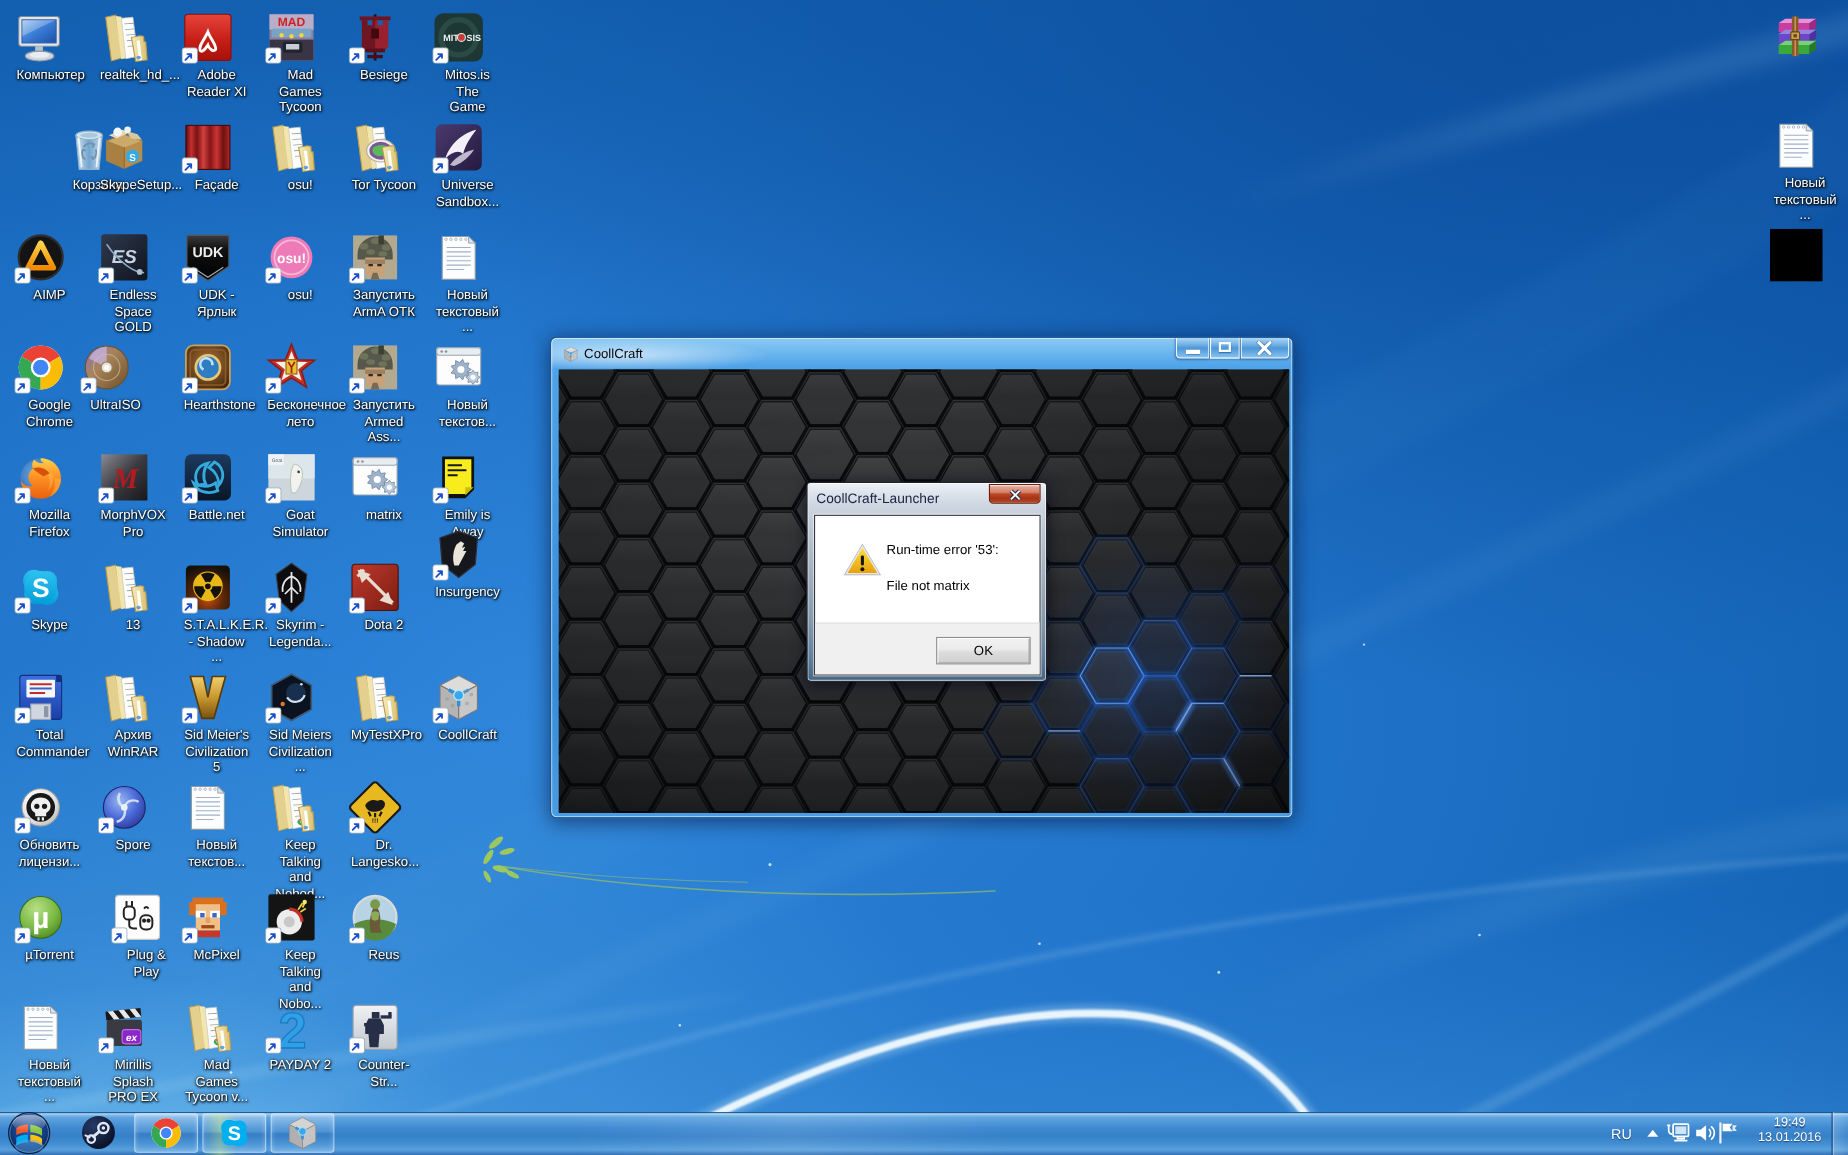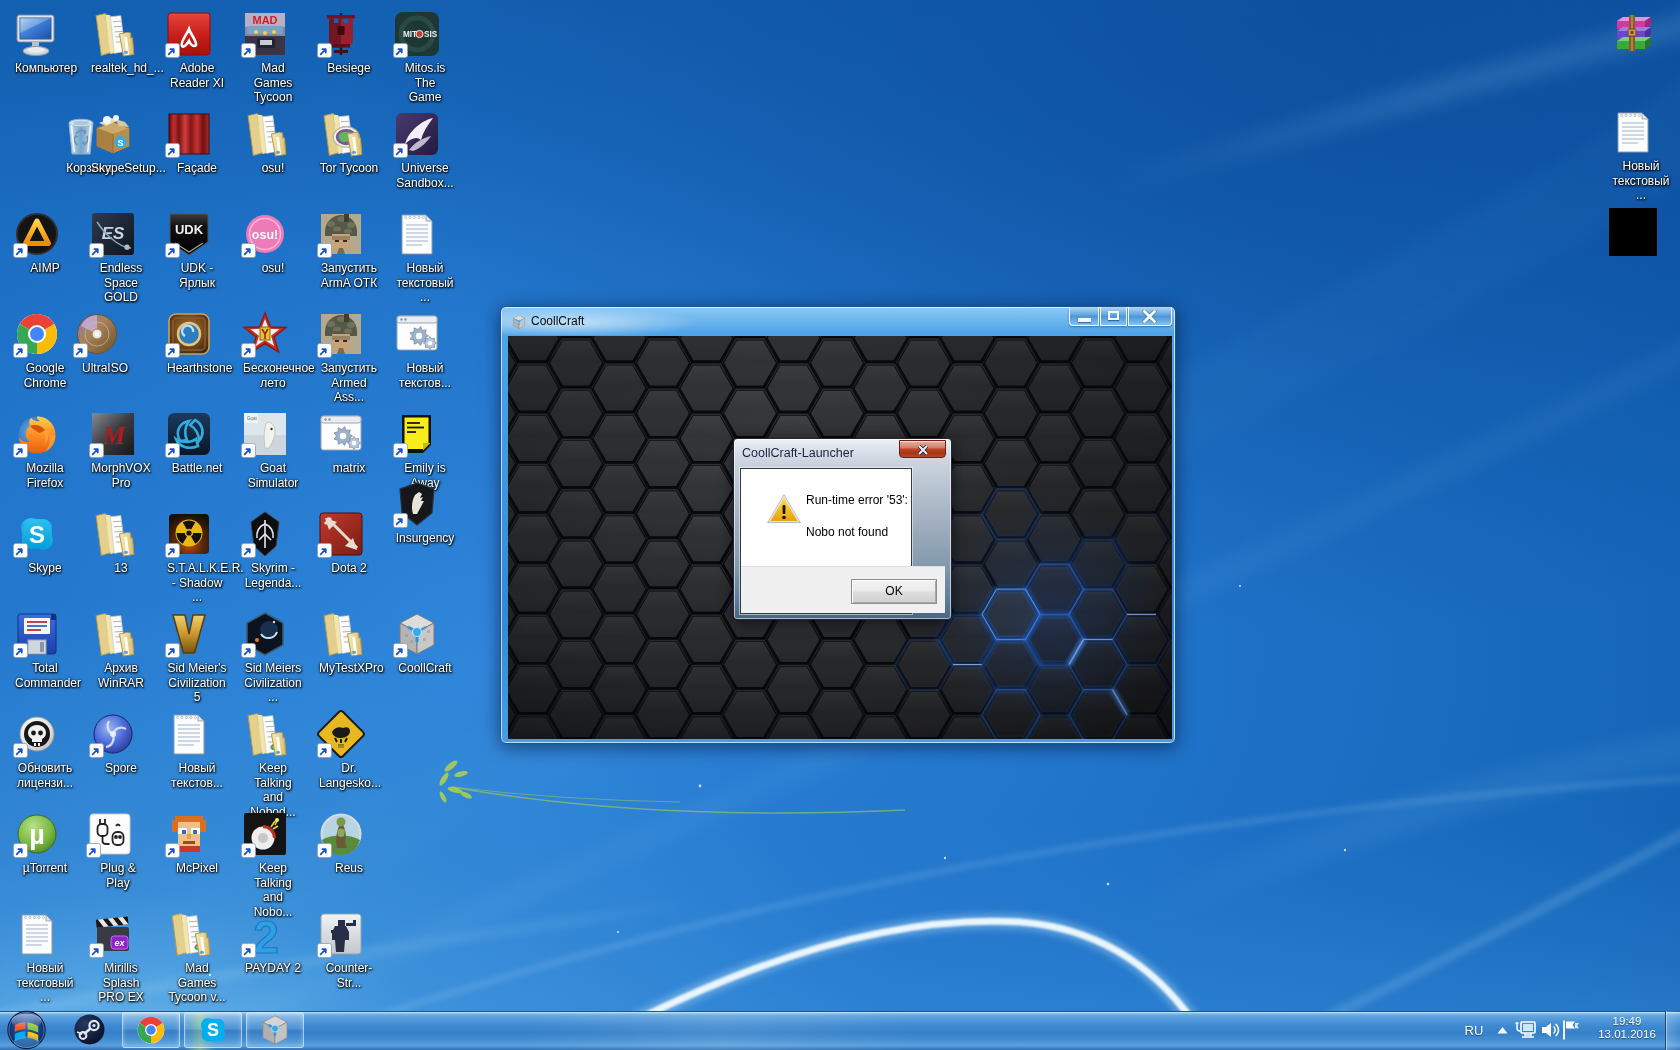--- a/index.html
+++ b/index.html
@@ -1009,21 +1009,21 @@
           </radialGradient>
         </defs>
 <circle cx="24" cy="24" r="19" fill="url(#ut)" stroke="#3c6a18"></circle>
 <text x="24" y="34" font-size="27" font-weight="bold" fill="#fff" text-anchor="middle" font-family="Liberation Sans">µ</text>
       </svg><svg class="sc" width="15" height="15" viewBox="0 0 15 15">
         <rect x="0.5" y="0.5" width="14" height="14" rx="2.2" fill="#fff" stroke="#8aa0b8" stroke-width="0.8"></rect>
         <path d="M3.6 11.4 L8.8 6.2 M8.8 6.2 L5.4 6.2 M8.8 6.2 L8.8 9.6" stroke="#1c50c8" stroke-width="1.7" fill="none" stroke-linecap="round"></path>
       </svg></div>
     <div class="lb">µTorrent</div>
   </div>
-<div class="dico" style="left:72px;top:810px;">
+<div class="dico" style="left:87px;top:810px;">
     <div class="ic"><svg width="48" height="48" viewBox="0 0 48 48">
         <rect x="4" y="4" width="40" height="40" rx="3" fill="#fdfdfd" stroke="#c8c8c8"></rect>
 <g stroke="#222" stroke-width="1.8" fill="none">
 <path d="M14 14 v-5 M19 14 v-5"></path>
           <rect x="11.5" y="14" width="10" height="12" rx="4" fill="#fff"></rect>
 <path d="M16.5 26 v5 q0 3 4 3 h3"></path>
 <rect x="26.5" y="22" width="11" height="13" rx="4.5" fill="#fff"></rect>
 <circle cx="30" cy="27" r="1" fill="#222"></circle>
           <circle cx="34" cy="27" r="1" fill="#222"></circle>
 <path d="M30 16 q2 -3 4 0"></path>
@@ -2340,36 +2340,36 @@
  border:1px solid #23262c; box-shadow:0 3px 14px rgba(0,0,20,0.6), inset 0 0 0 1px rgba(255,255,255,0.55);">
  <div style="position:absolute;left:8px;top:6.5px;font-size:12.5px;color:#1a2340;">CoollCraft-Launcher</div>
  <div style="position:absolute;left:165px;top:1px;width:47px;height:18px;border-radius:0 0 4px 4px;
   background:linear-gradient(180deg,#e6b0a2 0%,#d5826c 40%,#bc4524 52%,#a63414 75%,#b2492a 100%);
   border:1px solid #6e1f0a;box-shadow:inset 0 1px 0 rgba(255,255,255,0.55);">
   <svg style="position:absolute;left:17px;top:3.5px;" width="12" height="10" viewBox="0 0 12 10">
    <path d="M2 1 L10 9 M10 1 L2 9" stroke="#1e2b4a" stroke-width="3.6"></path>
    <path d="M2 1 L10 9 M10 1 L2 9" stroke="#f4f6f8" stroke-width="1.8"></path>
   </svg>
  </div>
- <div style="position:absolute;left:6px;top:29px;width:172px;height:146px;background:#fff;border:1px solid #353a42;box-shadow:0 0 0 1px rgba(255,255,255,0.5);">
+ <div style="position:absolute;left:6px;top:29px;width:206px;height:146px;background:#fff;border:1px solid #353a42;box-shadow:0 0 0 1px rgba(255,255,255,0.5);">
   <svg style="position:absolute;left:25px;top:24px;" width="36" height="32" viewBox="0 0 36 32">
    <defs>
           <linearGradient id="wt" x1="0" y1="0" x2="0" y2="1">
     <stop offset="0%" stop-color="#fbe03c"></stop>
             <stop offset="100%" stop-color="#e8a00c"></stop>
           </linearGradient>
         </defs>
    <path d="M18 1 L35 30 L1 30 Z" fill="#b8b8b8"></path>
    <path d="M18 2.5 L33.6 29 L2.4 29 Z" fill="#e8e8e8"></path>
    <path d="M18 5 L31.5 28 L4.5 28 Z" fill="url(#wt)"></path>
    <rect x="16.6" y="12" width="2.8" height="9" rx="1.2" fill="#141414"></rect>
    <circle cx="18" cy="24.5" r="1.8" fill="#141414"></circle>
   </svg>
   <div style="position:absolute;left:65px;top:24px;font-size:12px;color:#000;">Run-time error '53':</div>
-  <div style="position:absolute;left:65px;top:56px;font-size:12px;color:#000;">Nobo not found</div>
+  <div style="position:absolute;left:65px;top:56px;font-size:12px;color:#000;">File not matrix</div>
   <div style="position:absolute;left:0;top:97px;width:204px;height:47px;background:#f0f0f0;border-top:1px solid #dfdfdf;"></div>
   <div style="position:absolute;left:110px;top:110px;width:86px;height:25px;background:linear-gradient(180deg,#f2f2f2,#ebebeb 45%,#dddddd 55%,#cfcfcf);
    border:1px solid #8e8f8f;box-shadow:inset 1px 1px 0 #fdfdfd, inset -1px -1px 0 #a8a8a8;
    font-size:12px;color:#000;text-align:center;line-height:23px;">OK</div>
  </div>
 </div>
 
 <div style="position:absolute;left:0;top:1011px;width:1680px;height:39px;
  background:linear-gradient(180deg,#a0d0f0 0%,#60a4e0 10%,#3f8ad2 35%,#3680c8 55%,#418dd2 72%,#5aa0dc 88%,#2f6fb4 100%);
  border-top:1px solid #1c5590;box-shadow:inset 0 1px 0 #b6ddf6;">

